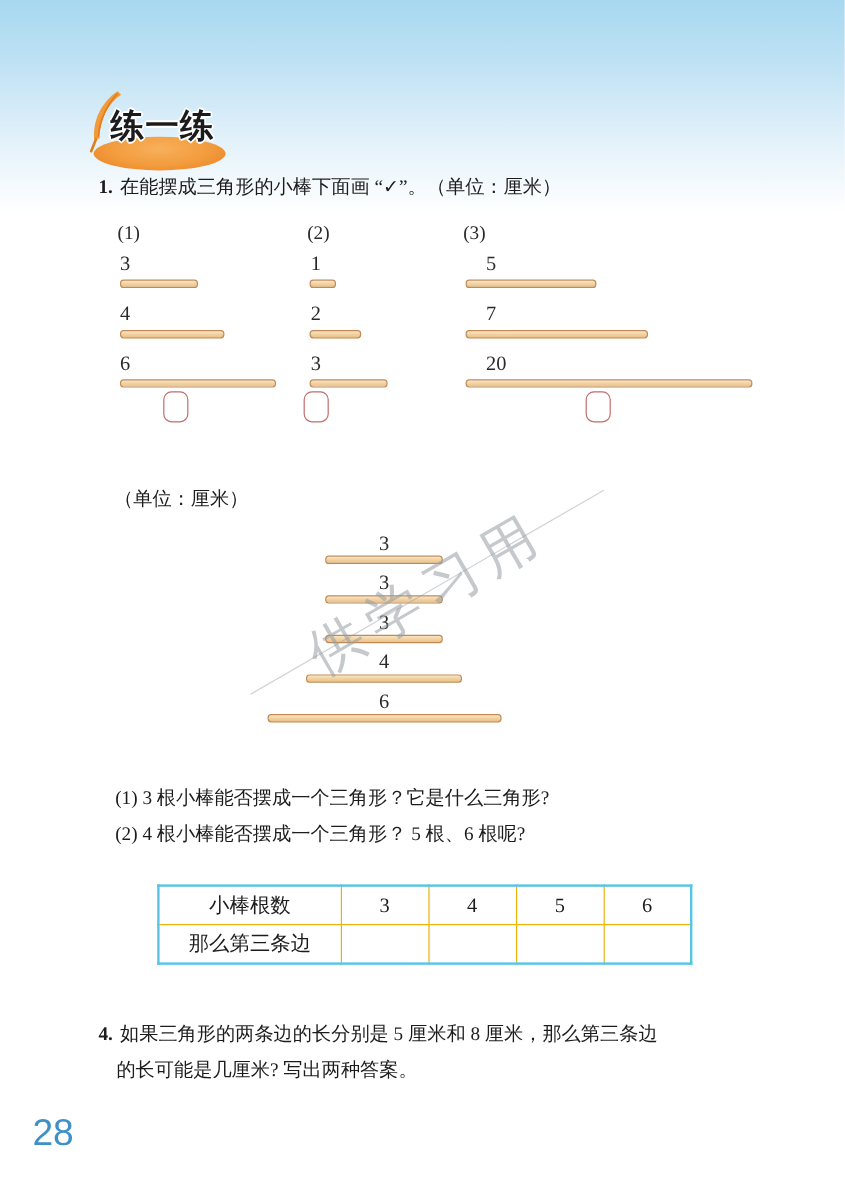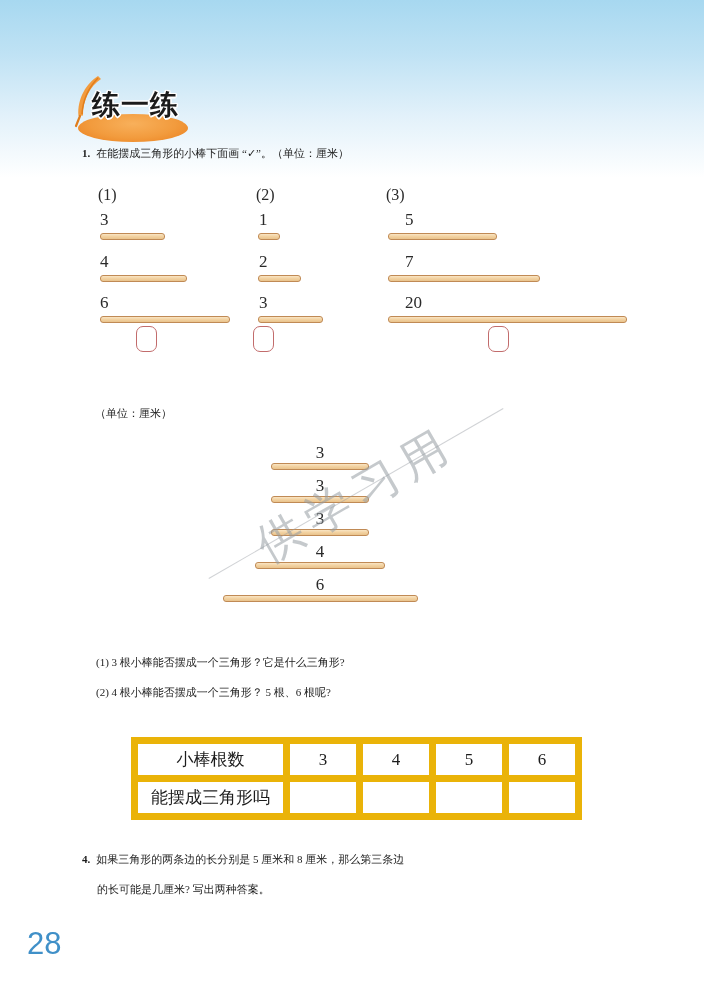--- a/index.html
+++ b/index.html
@@ -11,37 +11,37 @@
   
   .badge{left:70px;top:78px;width:130px;height:66px;}
   .badge-ellipse{left:8px;top:36px;width:110px;height:28px;border-radius:50%;
        background:radial-gradient(ellipse at 50% 35%,#f8b05b 0%,#f29b3d 55%,#ea7f1e 100%);}
   .badge-text{left:22px;top:8px;font-family:"Liberation Sans","DejaVu Sans",sans-serif;
        font-weight:bold;font-size:28px;letter-spacing:1px;color:#1b1b1b;white-space:nowrap;
        text-shadow:-1.5px 0 #fff,1.5px 0 #fff,0 -1.5px #fff,0 1.5px #fff,
                    -1px -1px #fff,1px -1px #fff,-1px 1px #fff,1px 1px #fff;}
   .quill{left:-2px;top:-4px;}
   
-  .ptext{font-size:11px;color:#1c1c1c;white-space:nowrap;}
+  .ptext{font-size:16px;color:#1c1c1c;white-space:nowrap;}
   .pnum{font-weight:bold;margin-right:6px;}
   
   .stick{height:7px;background:linear-gradient(180deg,#f9e5c4 0%,#f3d3a3 45%,#e9c38c 100%);
          border:1px solid #c08a55;border-radius:3px;box-sizing:border-box;}
   .stick-label{font-size:17px;color:#2a2a2a;}
   .group-label{font-size:16px;color:#2a2a2a;}
   .cbox{width:21px;height:26px;background:#fff;border:1.5px solid #c26c6c;border-radius:7px;box-sizing:border-box;}
   
   .watermark{left:196px;top:450px;width:320px;height:90px;transform:rotate(-30deg);
              transform-origin:50% 50%;color:rgba(150,156,162,0.55);font-size:46px;
              letter-spacing:9px;text-align:center;line-height:90px;white-space:nowrap;pointer-events:none;}
   .watermark-line{left:186px;top:493px;width:340px;height:0;border-top:1px solid rgba(150,156,162,0.45);
              transform:rotate(-30deg);transform-origin:50% 50%;}
   
   .qtable{border-collapse:collapse;table-layout:fixed;background:#fff;}
-  .qtable td{border:7px solid #eab308;height:31px;text-align:center;vertical-align:middle;
+  .qtable td{border:1px solid #eab308;height:31px;text-align:center;vertical-align:middle;
              font-size:17px;color:#1c1c1c;padding:0;}
   .qtable{border:2px solid #57c4e5;}
   
   .pageno{left:27px;top:926px;font-family:"Liberation Sans","DejaVu Sans",sans-serif;
           font-size:31px;color:#4090c8;}
 </style>
 </head>
 <body>
 
 <div class="page">
@@ -117,21 +117,21 @@
     </colgroup>
     <tbody id="p3-table-body">
         <tr>
           <td>小棒根数</td>
           <td>3</td>
           <td>4</td>
           <td>5</td>
           <td>6</td>
         </tr>
         <tr>
-          <td>能摆成三角形吗</td>
+          <td>那么第三条边</td>
           <td></td>
           <td></td>
           <td></td>
           <td></td>
         </tr>
       </tbody>
   </table>
 
   <div class="abs ptext" style="left:82px;top:852px;">
     <span class="pnum">4.</span><span>如果三角形的两条边的长分别是 5 厘米和 8 厘米，那么第三条边</span>

